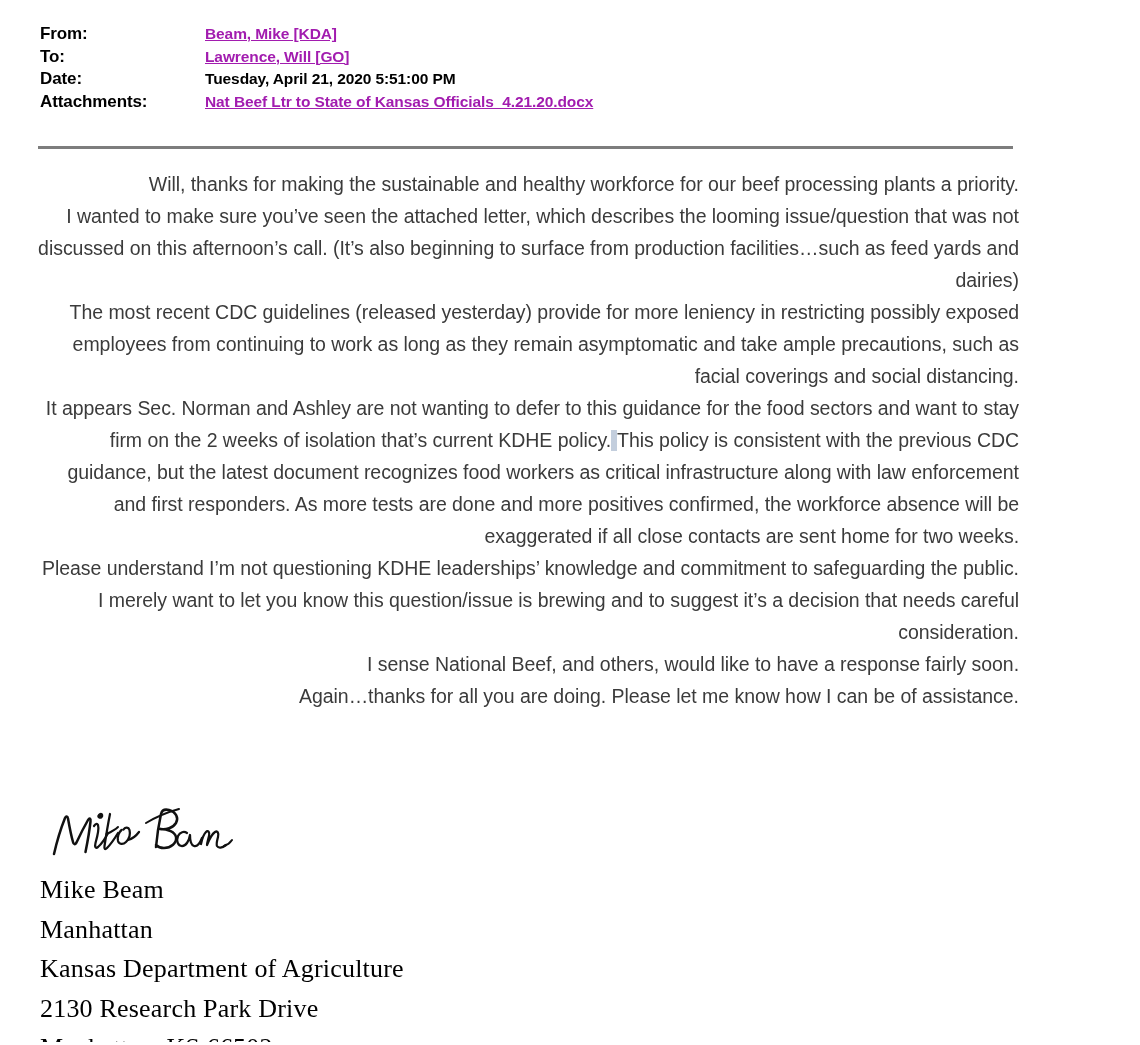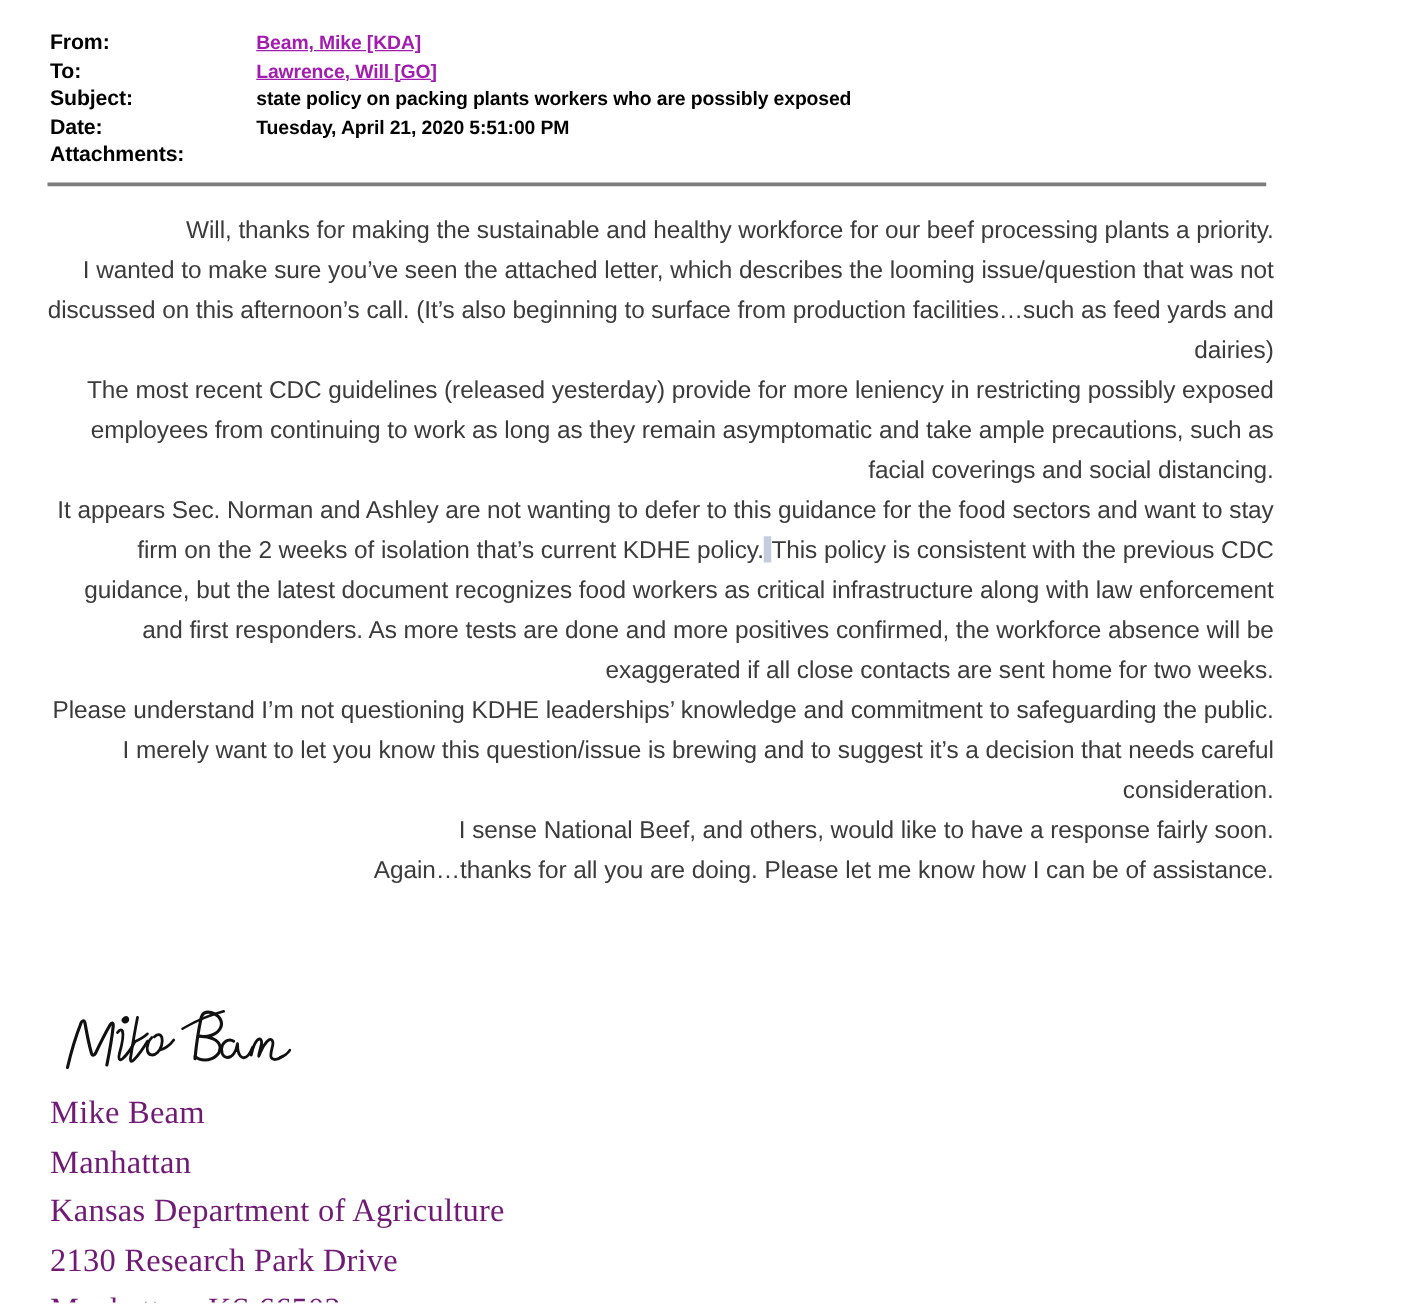--- a/index.html
+++ b/index.html
@@ -96,21 +96,21 @@
     display: block;
     margin-left: 8px;
   }
   .sig-lines {
     margin-top: 6px;
   }
   .sig-line {
     font-family: "Liberation Serif", "DejaVu Serif", serif;
     font-size: 26px;
     line-height: 39.5px;
-    color: #701a75;
+    color: #000000;
     white-space: nowrap;
     letter-spacing: 0.2px;
   }
   .sig-line.clipped {
     height: 14px;
     overflow: hidden;
     line-height: 39.5px;
   }
 </style>
 </head>
@@ -121,32 +121,29 @@
   <div class="hdr-row">
     <span class="hdr-label">From:</span>
     <span class="hdr-value link">Beam, Mike [KDA]</span>
   </div>
 
   <div class="hdr-row">
     <span class="hdr-label">To:</span>
     <span class="hdr-value link">Lawrence, Will [GO]</span>
   </div>
 
-  <div class="hdr-row">
-    <span class="hdr-label">Subject:</span>
-    <span class="hdr-value">state policy on packing plants workers who are possibly exposed</span>
-  </div>
 
   <div class="hdr-row">
     <span class="hdr-label">Date:</span>
     <span class="hdr-value">Tuesday, April 21, 2020 5:51:00 PM</span>
   </div>
 
   <div class="hdr-row">
     <span class="hdr-label">Attachments:</span>
+    <span class="hdr-value link">Nat Beef Ltr to State of Kansas Officials_4.21.20.docx</span>
   </div>
 
 </div>
 
 <div class="separator"></div>
 
 <div class="body-block">
 
   <p class="body-par">Will, thanks for making the sustainable and healthy workforce for our beef processing plants a priority.</p>
 

